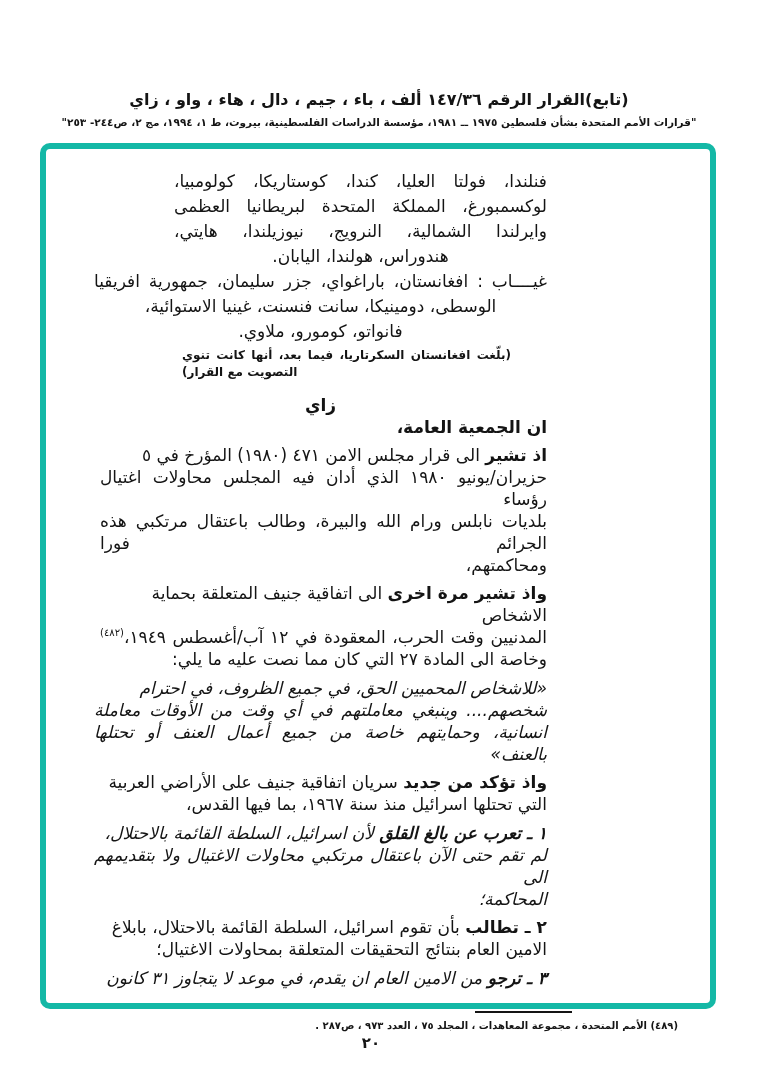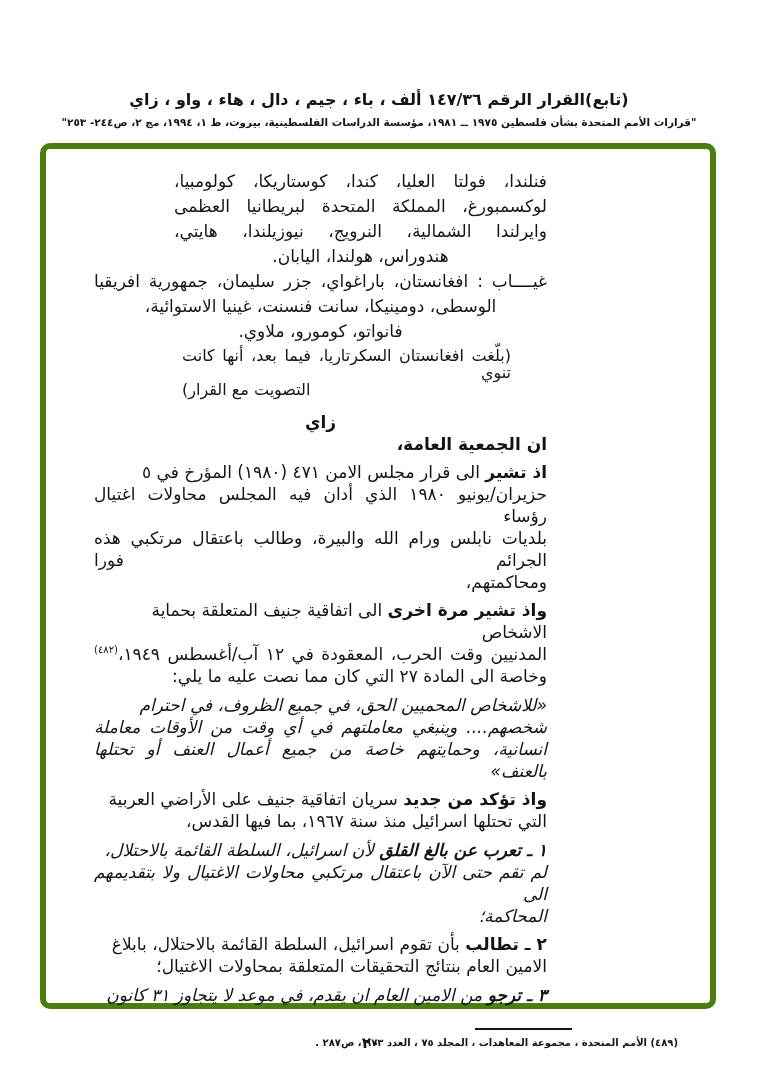--- a/index.html
+++ b/index.html
@@ -7,42 +7,42 @@
     position:relative;width:758px;height:1078px;background:#ffffff;
     font-family:"DejaVu Sans",sans-serif;color:#141414;overflow:hidden;
   }
   
   .header{position:absolute;top:90px;left:0;width:758px;text-align:center;direction:rtl;}
   .header-title{font-size:16px;font-weight:bold;line-height:20px;}
   .header-source{font-size:10.5px;font-weight:bold;margin-top:6px;line-height:13px;}
   
   .frame{
     position:absolute;left:40px;top:143px;width:676px;height:866px;
-    box-sizing:border-box;border:6px solid #4d7c0f;border-radius:10px;background:#fff;
+    box-sizing:border-box;border:6px solid #14b8a6;border-radius:10px;background:#fff;
   }
   .text-col{
     position:absolute;top:0;right:0;left:0;bottom:0;
     padding:20px 163px 0 48px;direction:rtl;text-align:right;
     font-size:17px;line-height:22px;
   }
   
   .lj{text-align:justify;text-align-last:justify;}
   .lr{text-align:right;}
   .lc{text-align:center;}
   .ll{text-align:left;}
   .lead{font-weight:bold;}
   sup{font-size:10px;line-height:0;vertical-align:super;}
   
   .vote-cont{margin-left:80px;line-height:25px;}
   .absent{line-height:25px;}
-  .note{margin:3px 36px 13px 88px;font-size:16px;line-height:17px;}
+  .note{margin:3px 36px 13px 88px;font-size:12px;line-height:17px;font-weight:bold;}
   
   .sec-head{margin-top:8px;text-align:center;font-weight:bold;}
   .opening{font-weight:bold;}
-  .mt6{margin-top:6px;}
+  .mt6{margin-top:6px;margin-left:6px;}
   .mt7{margin-top:7px;font-style:italic;}
   
   .footnote-rule{margin-top:22px;height:2px;width:97px;background:#141414;margin-left:auto;margin-right:-25px;}
   .footnote{margin-top:6px;margin-right:-131px;font-size:10px;font-weight:bold;line-height:14px;text-align:right;}
   
   .page-num{position:absolute;bottom:26px;left:0;width:742px;text-align:center;font-size:15px;font-weight:bold;}
 </style>
 </head>
 <body>
 

